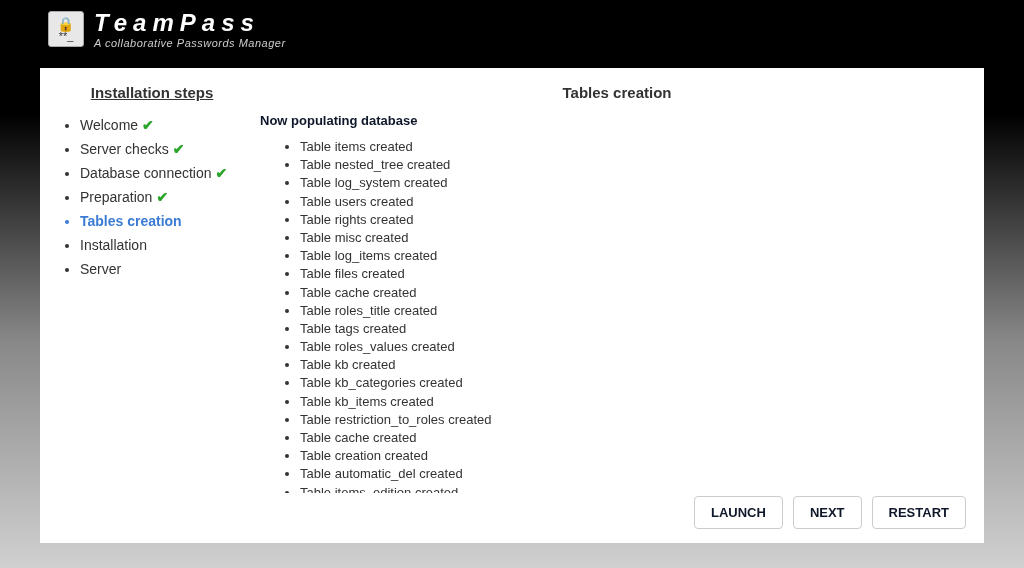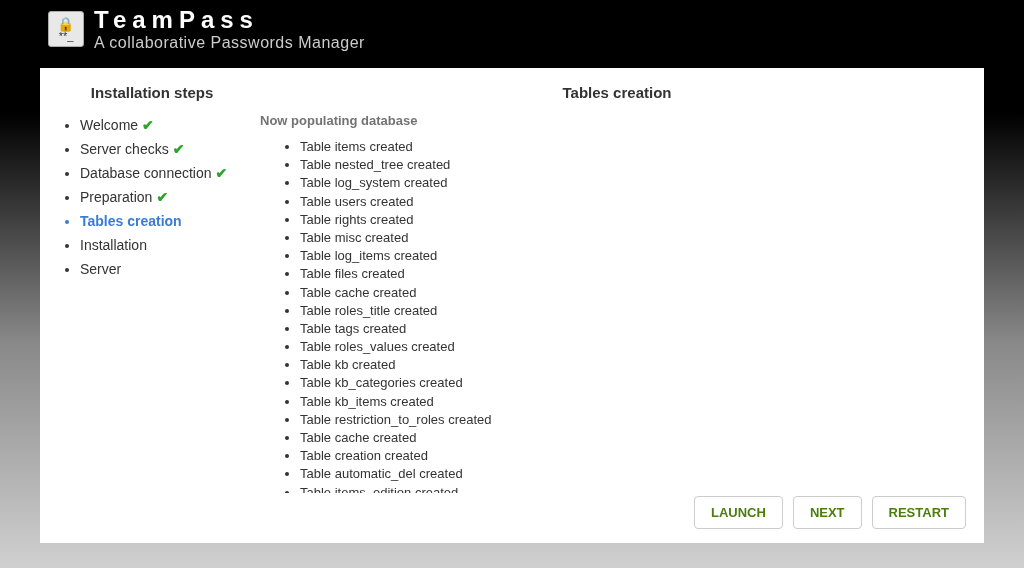--- a/index.html
+++ b/index.html
@@ -27,48 +27,50 @@
       align-items: center;
       justify-content: center;
       margin-right: 10px;
       font-size: 11px;
       line-height: 1;
       color: #333;
     }
     .logo-icon .lock { font-size: 14px; }
     .logo-text {
       color: #fff;
+      font-style: italic;
     }
     .logo-text .title {
       font-size: 24px;
       letter-spacing: 6px;
       font-weight: bold;
     }
     .logo-text .subtitle {
-      font-size: 16px;
+      font-size: 11px;
       letter-spacing: 0.5px;
       color: #ccc;
     }
     .panel {
       background: #fff;
       margin: 10px 40px 0 40px;
       height: 475px;
       position: relative;
       display: flex;
     }
     .sidebar {
       width: 210px;
       padding: 16px 10px 10px 24px;
     }
     .sidebar h3 {
       font-size: 15px;
       color: #333;
       text-align: center;
       margin-bottom: 12px;
       font-weight: bold;
+      text-decoration: underline;
     }
     .sidebar ul {
       list-style: disc;
       padding-left: 16px;
     }
     .sidebar li {
       font-size: 14px;
       color: #333;
       padding: 4px 0;
       position: relative;
@@ -92,21 +94,21 @@
       color: #333;
     }
     .content-scroll {
       height: 380px;
       overflow-y: auto;
       padding-right: 10px;
     }
     .populate-heading {
       font-size: 13px;
       font-weight: bold;
-      color: #737373;
+      color: #0f172a;
       margin-bottom: 10px;
     }
     .table-list {
       list-style: disc;
       padding-left: 40px;
     }
     .table-list li {
       font-size: 13px;
       color: #333;
       line-height: 1.4;
@@ -119,21 +121,21 @@
       display: flex;
       gap: 10px;
     }
     .btn {
       background: #fff;
       border: 1px solid #ccc;
       border-radius: 4px;
       padding: 8px 16px;
       font-size: 13px;
       font-weight: bold;
-      color: #4d7c0f;
+      color: #0f172a;
       cursor: pointer;
     }
     
     .content-scroll::-webkit-scrollbar { width: 14px; }
     .content-scroll::-webkit-scrollbar-track { background: #f0f0f0; }
     .content-scroll::-webkit-scrollbar-thumb { background: #c0c0c0; border-radius: 2px; }
   </style>
 </head>
 <body>
 

